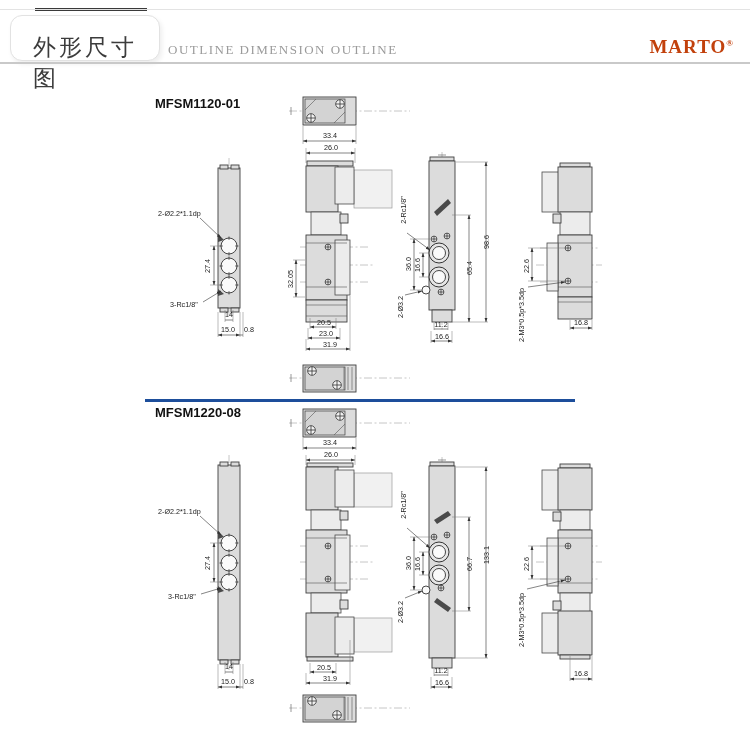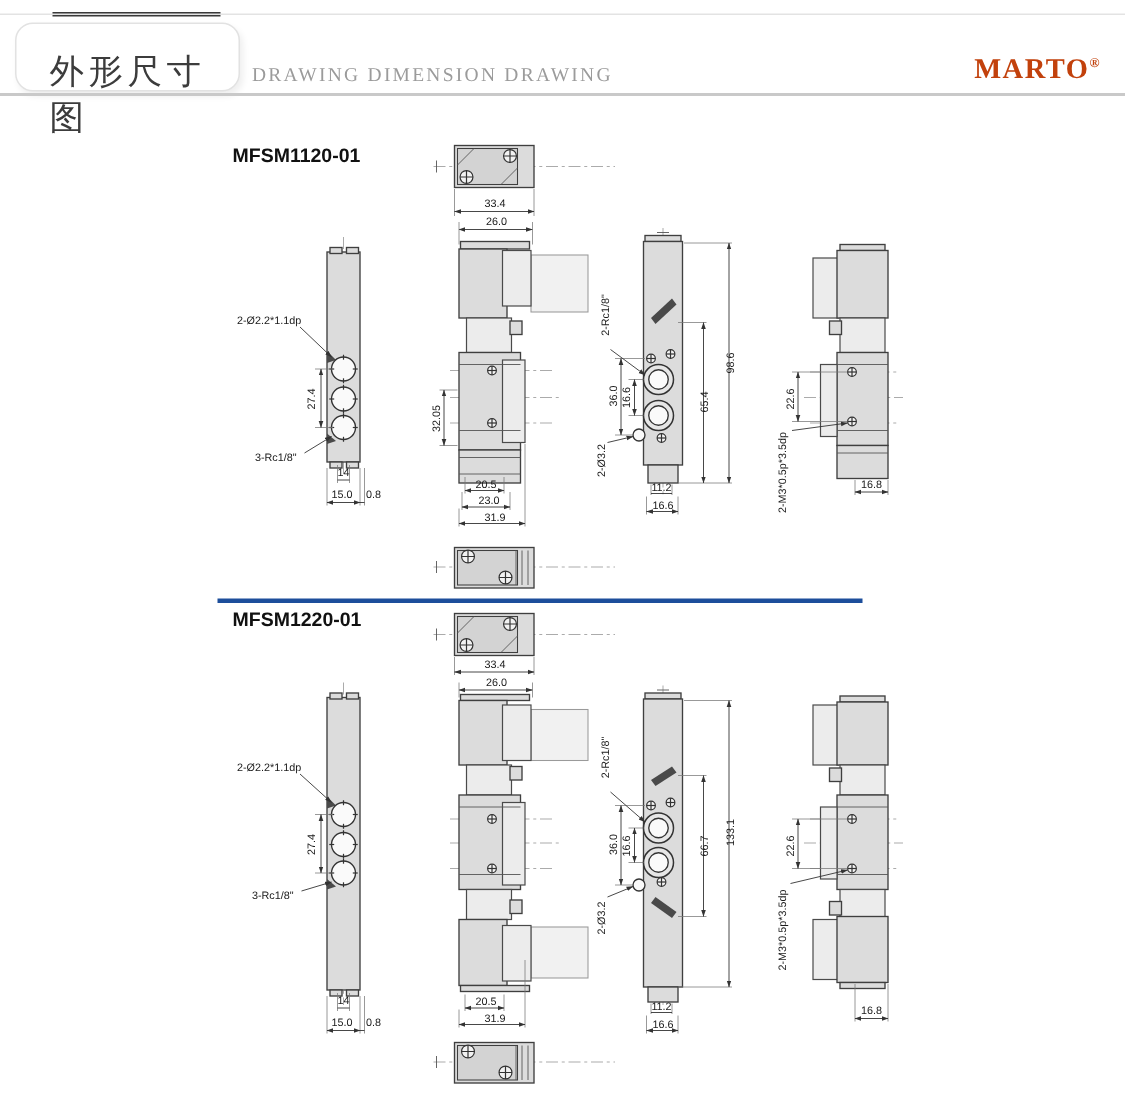--- a/index.html
+++ b/index.html
@@ -42,27 +42,27 @@
 </head>
 <body>
 
 <div class="page">
 
   <div class="accent-line"></div>
   <div class="faint-topline"></div>
   <div class="title-box">
     <span class="title-cn">外形尺寸图</span>
   </div>
-  <span class="title-en">DRAWING DIMENSION DRAWING</span>
+  <span class="title-en">OUTLINE DIMENSION OUTLINE</span>
   <div class="brand"><span>MARTO</span><sup>®</sup></div>
   <div class="hrule"></div>
 
   <div class="model-title mt1">MFSM1120-01</div>
   <div class="blue-divider"></div>
-  <div class="model-title mt2">MFSM1220-01</div>
+  <div class="model-title mt2">MFSM1220-08</div>
 
   <svg class="draw s1" width="750" height="320" viewBox="0 85 750 320">
     <defs>
       <marker id="ar1" viewBox="0 0 10 10" refX="9" refY="5" markerWidth="8" markerHeight="8" orient="auto-start-reverse">
           <path d="M0,1.8 L9.5,5 L0,8.2 z" fill="#333"></path>
         </marker>
       <g id="scw1">
           <circle class="scw" r="4.3"></circle>
           <line class="swl" x1="-4.3" y1="0" x2="4.3" y2="0"></line>
           <line class="swl" x1="0" y1="-4.3" x2="0" y2="4.3"></line>

